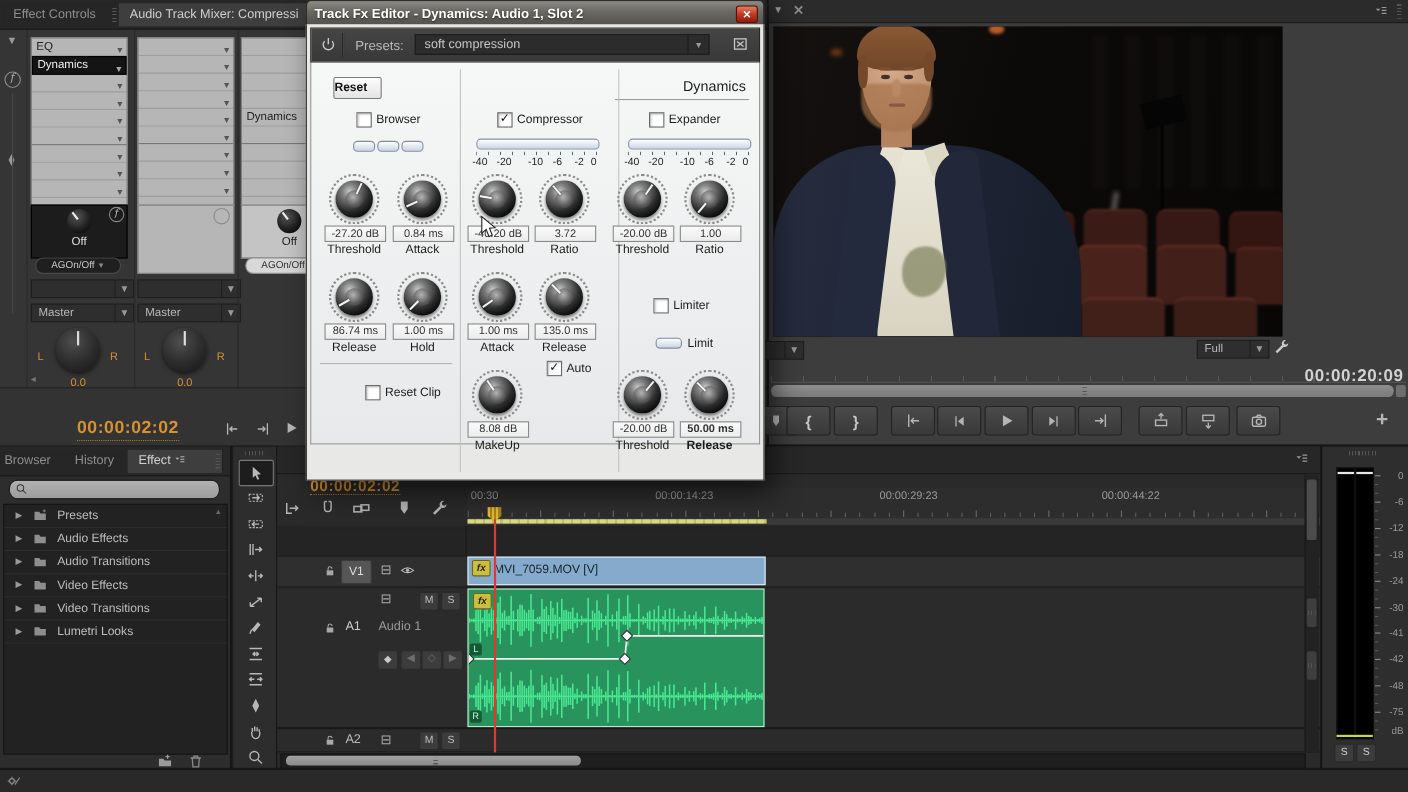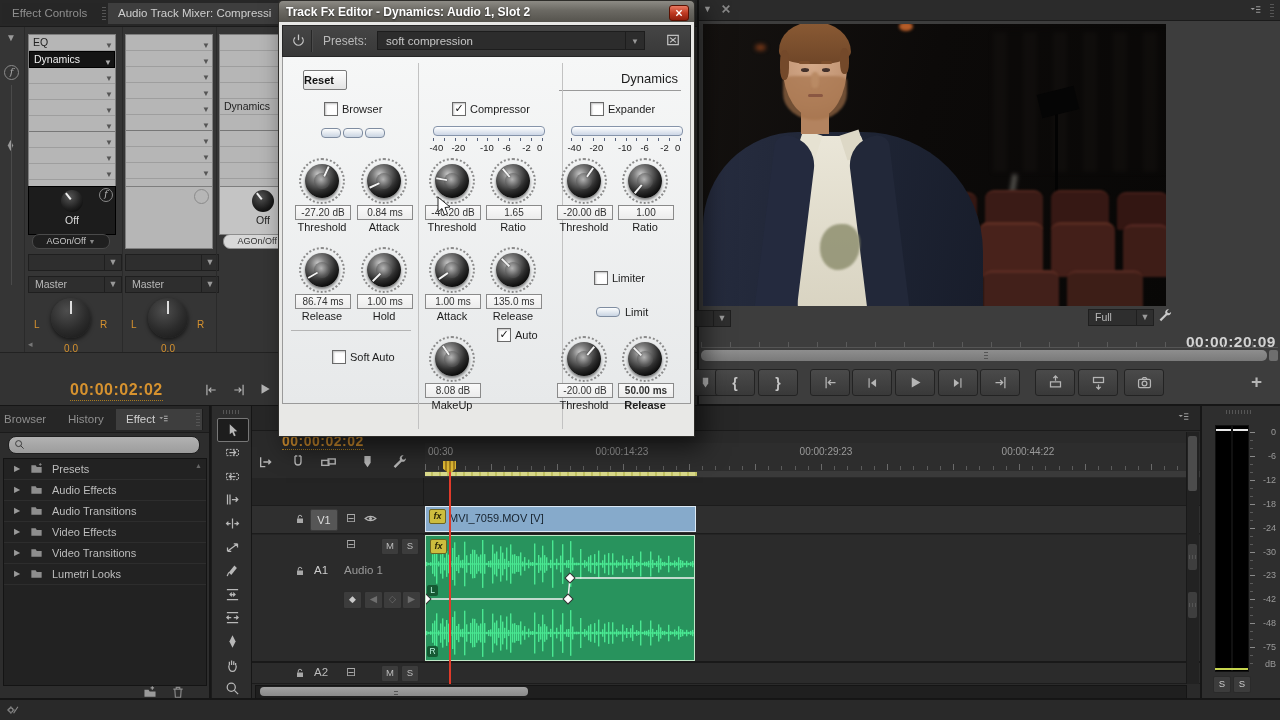--- a/index.html
+++ b/index.html
@@ -1085,21 +1085,21 @@
         <div class="mtick" style="left:2px;top:130px;width:3px;background:#5a5a5a;"></div>
         <div class="mtick" style="left:2px;top:138px;width:3px;background:#5a5a5a;"></div>
         <div class="mlab" style="top:117px;">-24</div>
         <div class="mtick" style="left:2px;top:146px;width:5px;"></div>
         <div class="mtick" style="left:2px;top:154px;width:3px;background:#5a5a5a;"></div>
         <div class="mtick" style="left:2px;top:162px;width:3px;background:#5a5a5a;"></div>
         <div class="mlab" style="top:141px;">-30</div>
         <div class="mtick" style="left:2px;top:169px;width:5px;"></div>
         <div class="mtick" style="left:2px;top:177px;width:3px;background:#5a5a5a;"></div>
         <div class="mtick" style="left:2px;top:185px;width:3px;background:#5a5a5a;"></div>
-        <div class="mlab" style="top:164px;">-23</div>
+        <div class="mlab" style="top:164px;">-41</div>
         <div class="mtick" style="left:2px;top:193px;width:5px;"></div>
         <div class="mtick" style="left:2px;top:201px;width:3px;background:#5a5a5a;"></div>
         <div class="mtick" style="left:2px;top:209px;width:3px;background:#5a5a5a;"></div>
         <div class="mlab" style="top:188px;">-42</div>
         <div class="mtick" style="left:2px;top:217px;width:5px;"></div>
         <div class="mtick" style="left:2px;top:225px;width:3px;background:#5a5a5a;"></div>
         <div class="mtick" style="left:2px;top:233px;width:3px;background:#5a5a5a;"></div>
         <div class="mlab" style="top:212px;">-48</div>
         <div class="mtick" style="left:2px;top:241px;width:5px;"></div>
         <div class="mtick" style="left:2px;top:249px;width:3px;background:#5a5a5a;"></div>
@@ -1217,21 +1217,21 @@
             </div>
           <div class="dval">-40.20 dB</div>
           <div class="dlab">Threshold</div>
         </div>
         <div class="dknob-unit" style="left:200px;top:101px;">
           <div class="dkring">
               <div class="dknob">
                 <div class="dkp" style="--r:-40deg"></div>
               </div>
             </div>
-          <div class="dval">1.65</div>
+          <div class="dval">3.72</div>
           <div class="dlab">Ratio</div>
         </div>
         <div class="dknob-unit" style="left:271px;top:101px;">
           <div class="dkring">
               <div class="dknob">
                 <div class="dkp" style="--r:35deg"></div>
               </div>
             </div>
           <div class="dval">-20.00 dB</div>
           <div class="dlab">Threshold</div>
@@ -1281,21 +1281,21 @@
             </div>
           <div class="dval">135.0 ms</div>
           <div class="dlab">Release</div>
         </div>
 
         <span class="cb checked" style="left:214px;top:271px;"></span>
         <span class="cblab" style="left:232px;top:272px;">Auto</span>
 
         <div class="abs" style="left:8px;top:273px;width:120px;height:1px;background:#b4b4b4;"></div>
         <span class="cb" style="left:49px;top:293px;"></span>
-        <span class="cblab" style="left:67px;top:294px;">Soft Auto</span>
+        <span class="cblab" style="left:67px;top:294px;">Reset Clip</span>
 
         <div class="dknob-unit" style="left:139px;top:279px;">
           <div class="dkring">
               <div class="dknob">
                 <div class="dkp" style="--r:-35deg"></div>
               </div>
             </div>
           <div class="dval">8.08 dB</div>
           <div class="dlab">MakeUp</div>
         </div>

